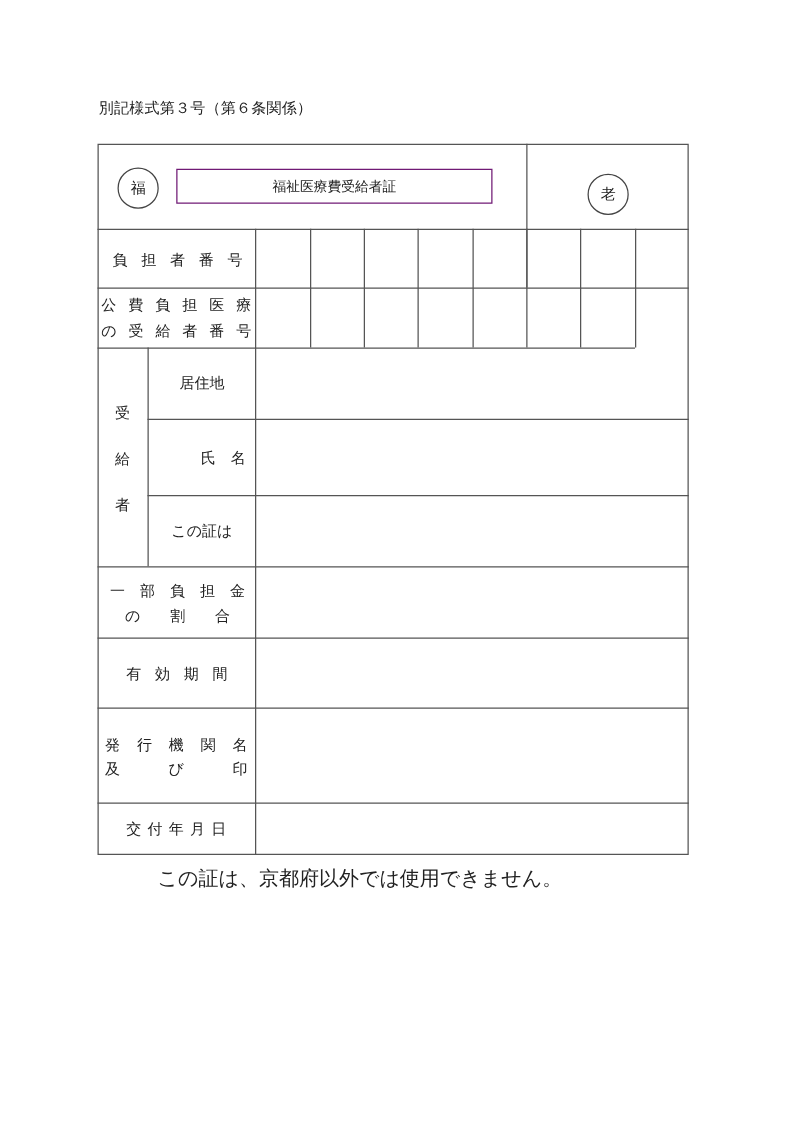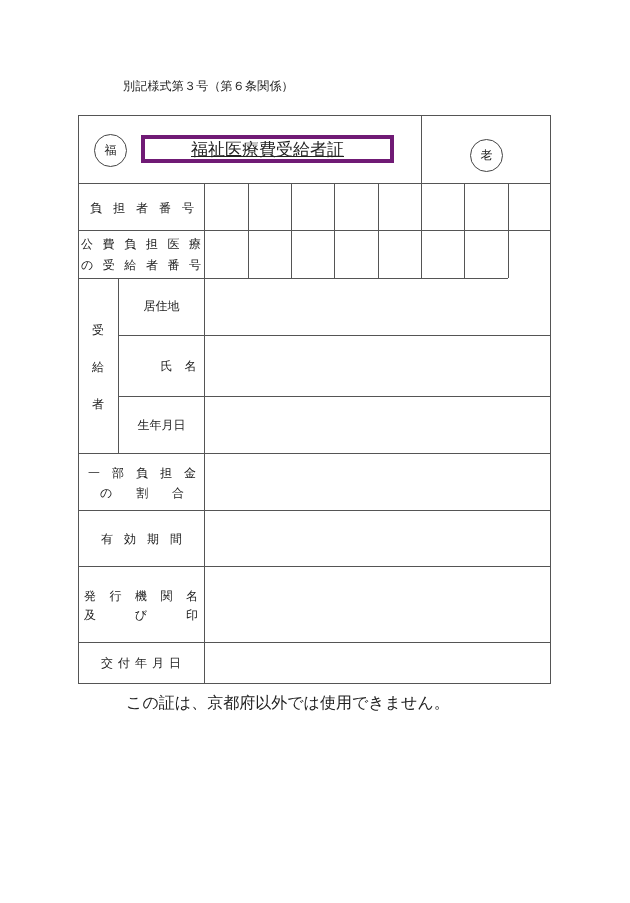--- a/index.html
+++ b/index.html
@@ -1,24 +1,24 @@
 <!DOCTYPE html>
 <html><head>
 <meta charset="utf-8">
 <style>
   html, body { margin:0; padding:0; background:#ffffff; }
   body { width:630px; height:903px; position:relative; overflow:hidden;
          font-family:"DejaVu Serif","Liberation Serif",serif; color:#222; }
   .abs { position:absolute; }
-  .hdr { left:79px; top:78px; font-size:12px; letter-spacing:0.2px;margin-left:44px; }
+  .hdr { left:79px; top:78px; font-size:12px; letter-spacing:0.2px; }
   .line-h { position:absolute; height:1px; background:#555; }
   .line-v { position:absolute; width:1px; background:#555; }
   .lbl { position:absolute; font-size:12px; display:flex; align-items:center; justify-content:center; text-align:center; }
   .circle { position:absolute; border:1px solid #444; border-radius:50%; display:flex; align-items:center; justify-content:center; font-size:12px; }
-  .titlebox { position:absolute; border:4px solid #701a75; display:flex; align-items:center; justify-content:center; font-size:17px;text-decoration:underline; }
+  .titlebox { position:absolute; border:1px solid #701a75; display:flex; align-items:center; justify-content:center; font-size:11px; }
   .spread { display:flex; justify-content:space-between; }
   .cell { position:absolute; }
   .note { left:126px; top:693px; font-size:16px; }
 </style>
 </head>
 <body>
 
 <div class="abs hdr">別記様式第３号（第６条関係）</div>
 
 <div class="abs" style="left:78px;top:115px;width:473px;height:569px;border:1px solid #555;box-sizing:border-box;"></div>
@@ -96,21 +96,21 @@
   <span>給</span>
   <span>者</span>
 </div>
 
 <div class="lbl" style="left:119px;top:278px;width:85px;height:57px;">居住地</div>
 <div class="cell" style="left:205px;top:279px;width:346px;height:56px;"></div>
 
 <div class="lbl" style="left:136px;top:336px;width:85px;height:60px;">氏　名</div>
 <div class="cell" style="left:205px;top:336px;width:346px;height:60px;"></div>
 
-<div class="lbl" style="left:119px;top:397px;width:85px;height:56px;">生年月日</div>
+<div class="lbl" style="left:119px;top:397px;width:85px;height:56px;">この証は</div>
 <div class="cell" style="left:205px;top:397px;width:346px;height:56px;"></div>
 
 <div class="lbl spread" style="left:88px;top:465px;width:108px;">
   <span>一</span>
   <span>部</span>
   <span>負</span>
   <span>担</span>
   <span>金</span>
 </div>
 <div class="lbl spread" style="left:100px;top:485px;width:84px;">

